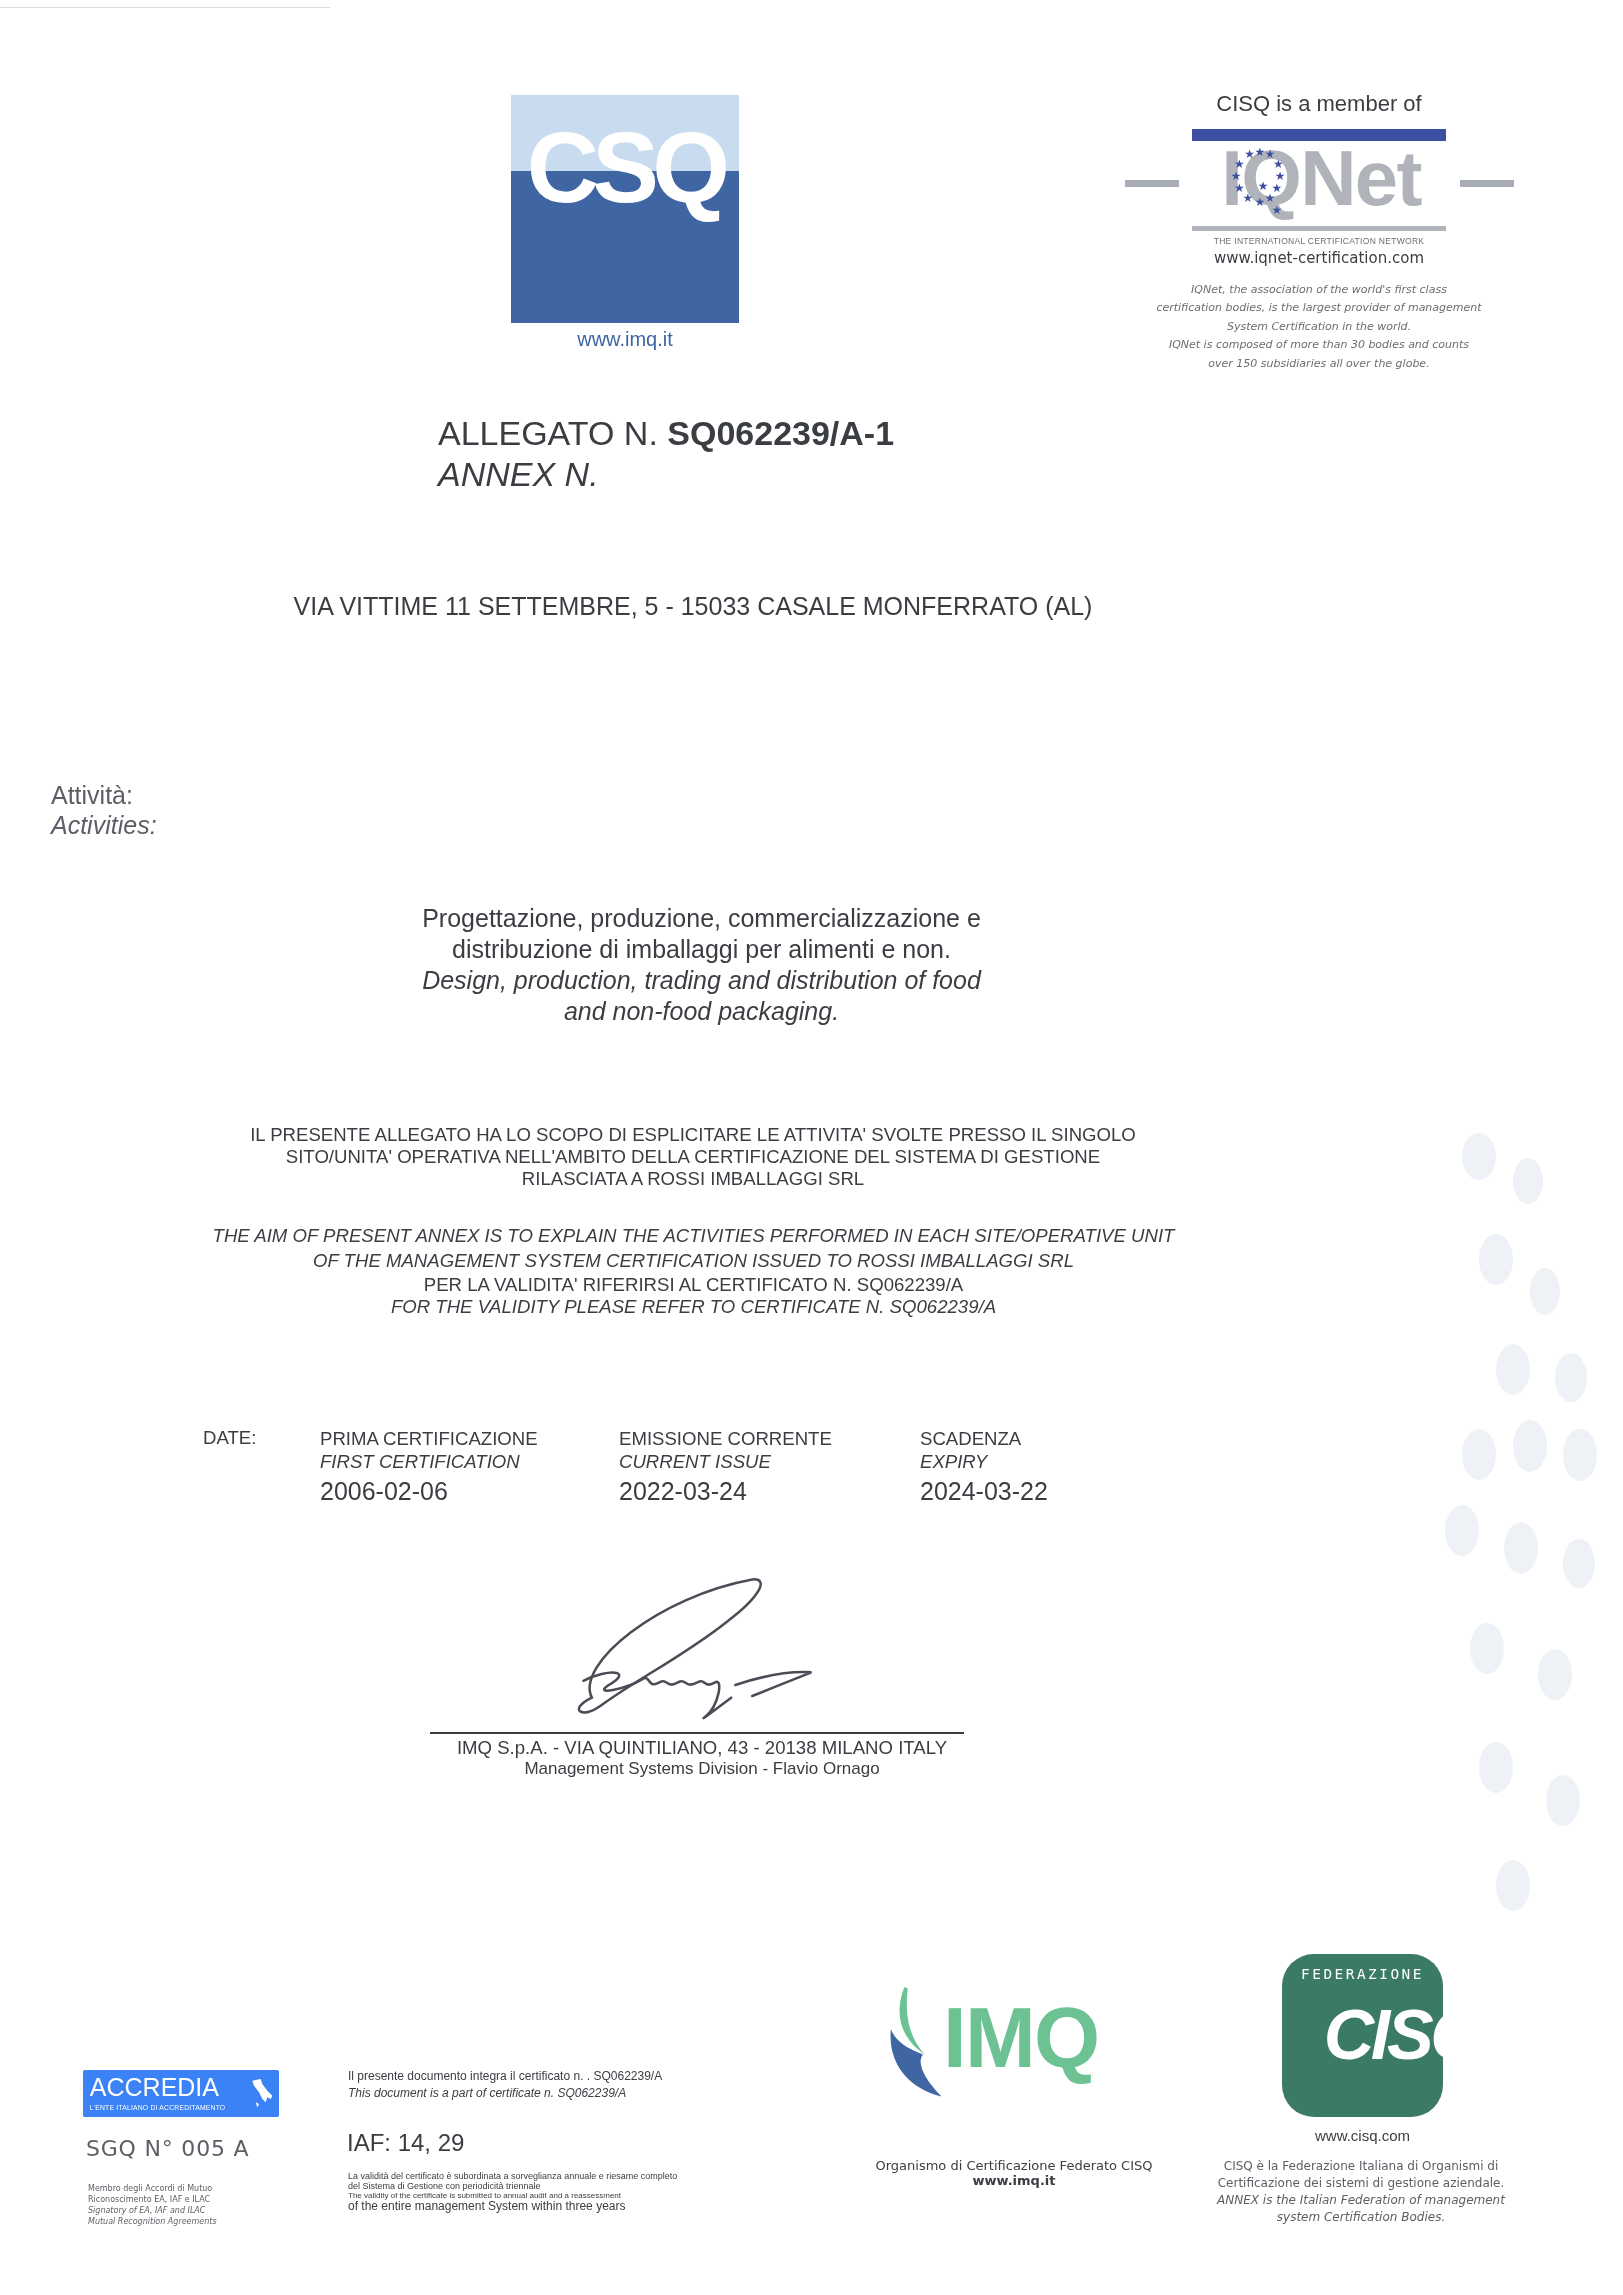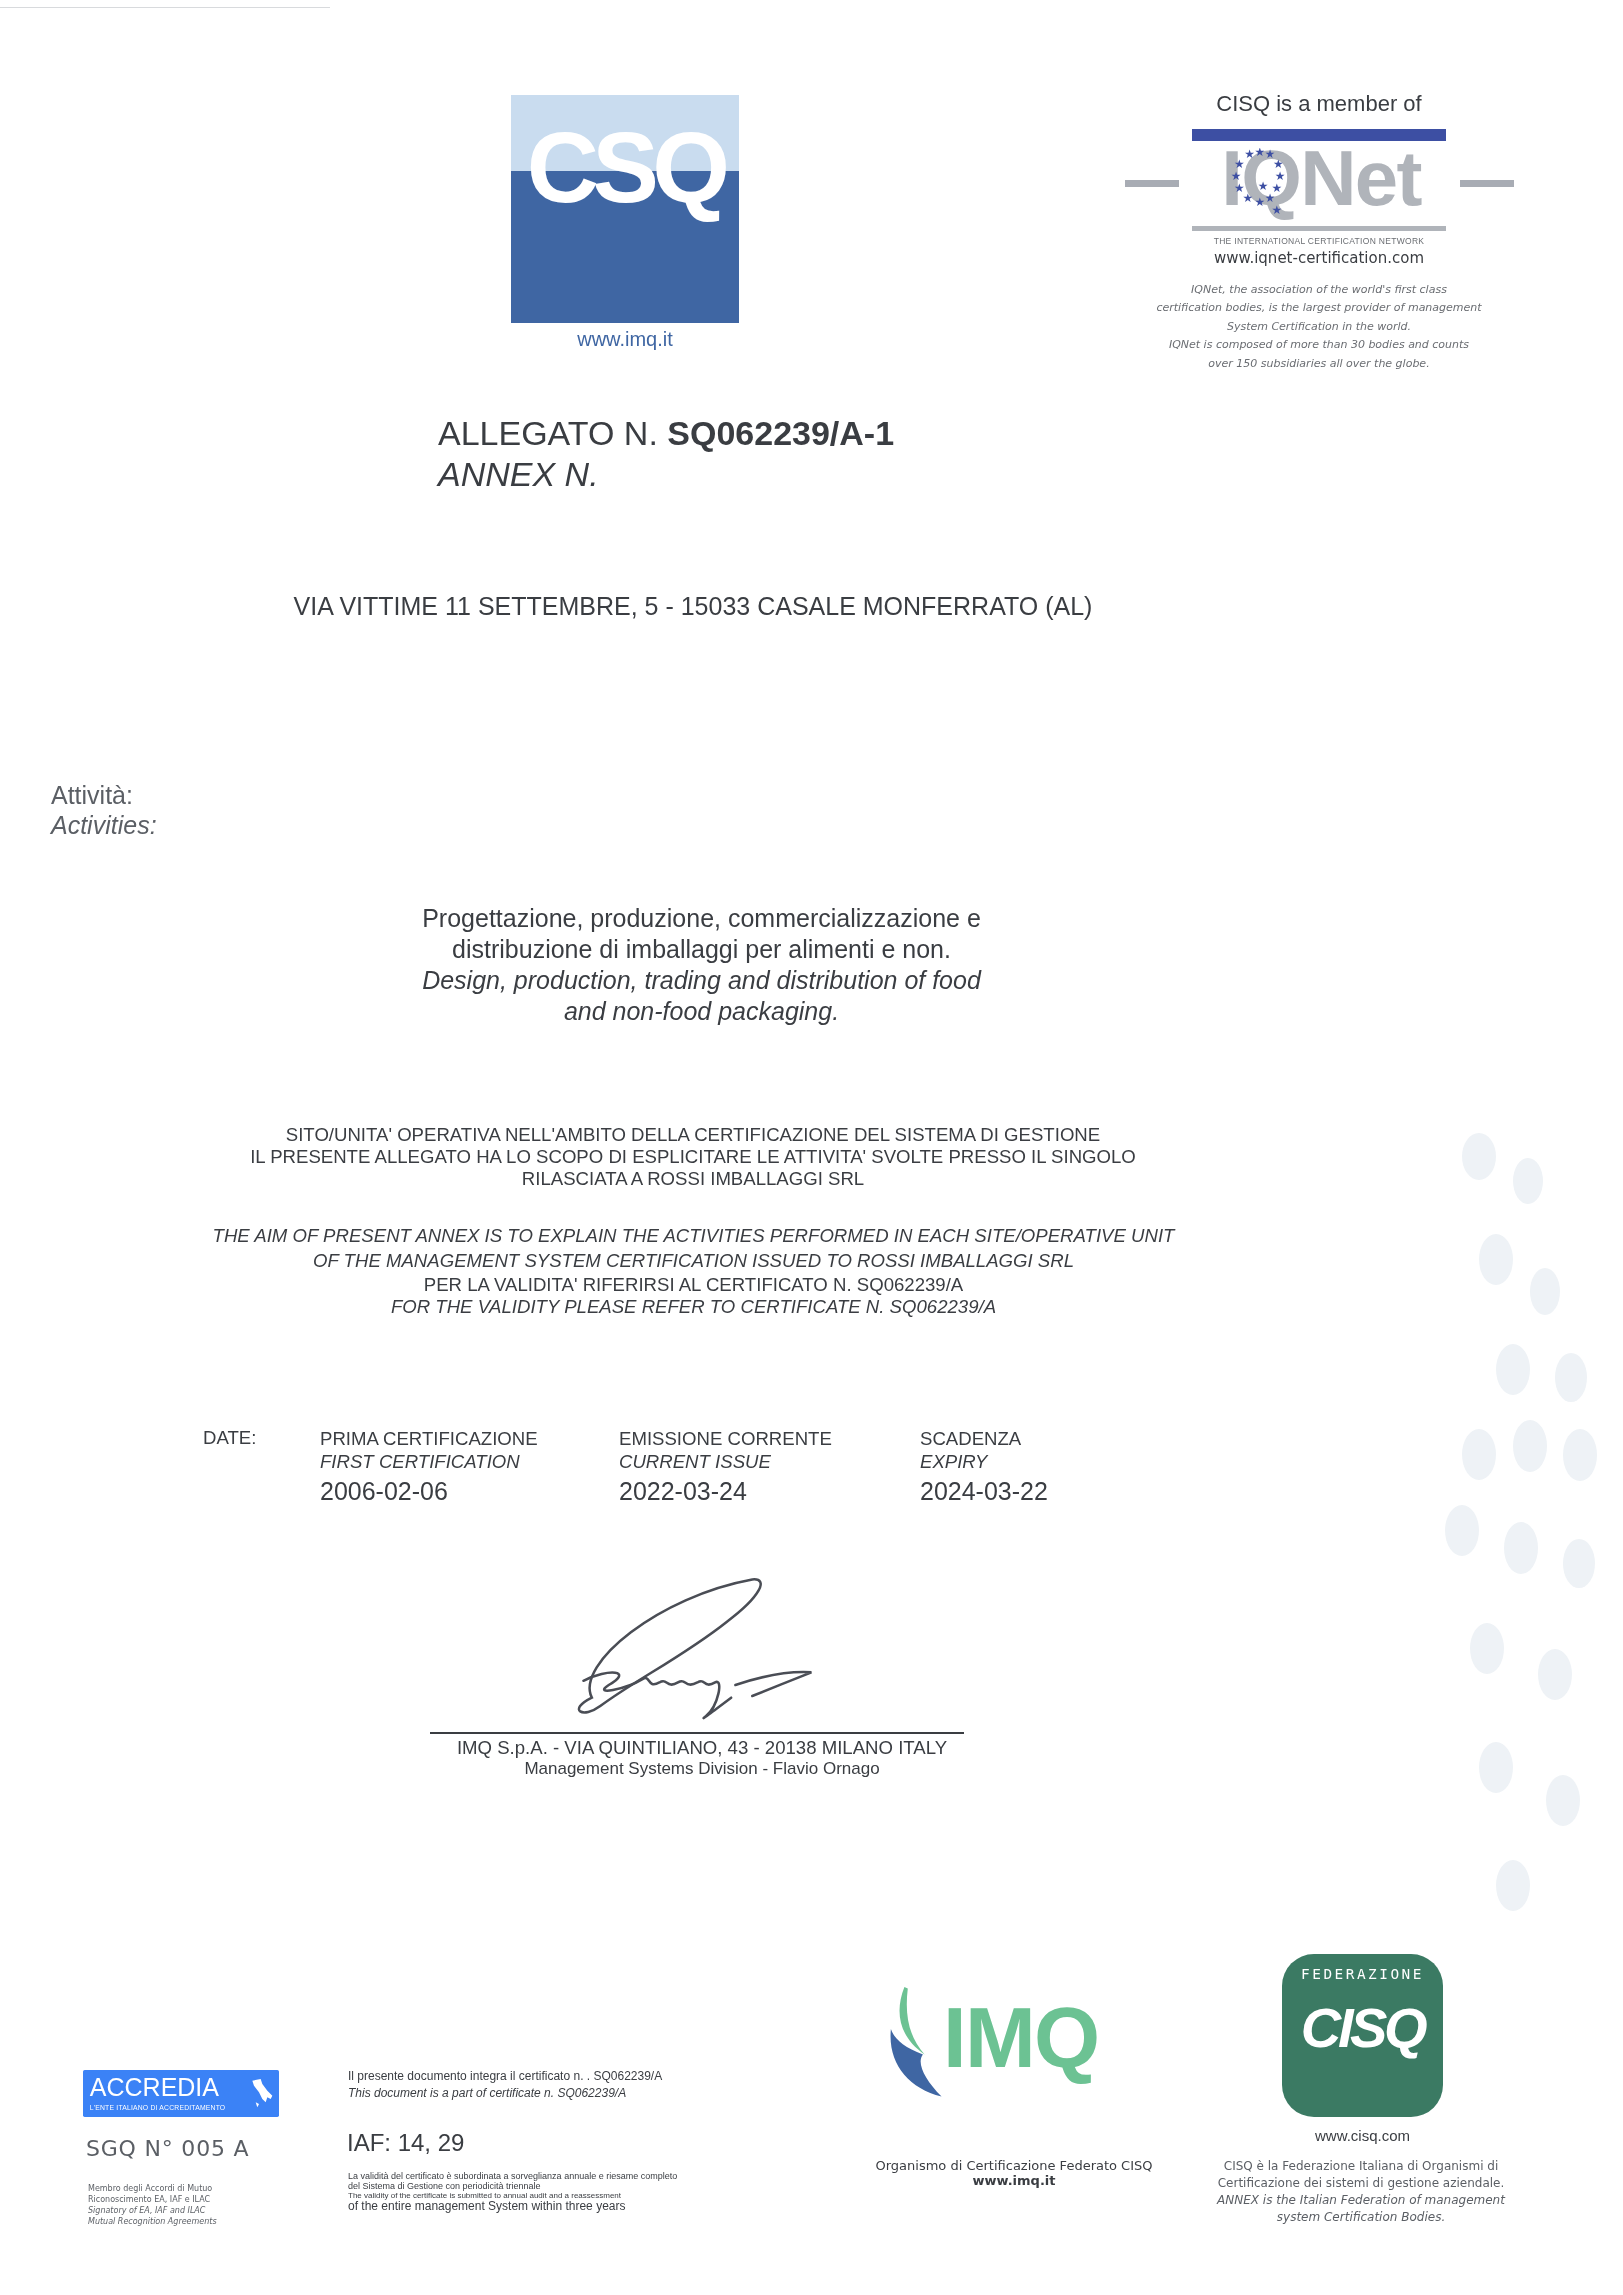--- a/index.html
+++ b/index.html
@@ -81,21 +81,21 @@
 
     
     .imq-logo { left: 874px; top: 1970px; width: 271px; height: 135px; }
     .imq-text { position: absolute; left: 69px; top: 25px; font-size: 85px; font-weight: bold; color: #6cc293; line-height: 1; letter-spacing: -1.7px; }
     .imq-caption { left: 845px; top: 2158px; width: 338px; text-align: center; font-family: "DejaVu Sans", sans-serif; font-size: 13px; line-height: 15px; color: #3a3d42; }
     .imq-caption .url { font-weight: bold; }
 
     
     .cisq-logo { left: 1282px; top: 1954px; width: 161px; height: 163px; background: #3b7a63; border-radius: 32px; }
     .cisq-fed { position: absolute; left: 0; top: 12px; width: 100%; text-align: center; font-family: "DejaVu Sans Mono", monospace; font-size: 14.4px; color: #ffffff; letter-spacing: 2.5px; }
-    .cisq-word { position: absolute; left: 0; top: 46px; width: 100%; text-align: center; font-size: 56px; font-weight: bold; font-style: italic; color: #ffffff; letter-spacing: -3.4px; line-height: 1; }
+    .cisq-word { position: absolute; left: 0; top: 46px; width: 100%; text-align: center; font-size: 70px; font-weight: bold; font-style: italic; color: #ffffff; letter-spacing: -3.4px; line-height: 1; padding-left: 40px; }
     .cisq-url { left: 1282px; top: 2127px; width: 161px; text-align: center; font-size: 15px; color: #3a3d42; }
     .cisq-desc { left: 1175px; top: 2158px; width: 372px; text-align: center; font-family: "DejaVu Sans", sans-serif; font-size: 12px; line-height: 17px; color: #5b5f65; }
     .cisq-desc .en { font-style: italic; }
 
     .top-mark { left: 0; top: 6.8px; width: 330px; height: 0.8px; background: #d8dadd; }
   </style>
 </head>
 <body>
 
 <div class="abs top-mark"></div>
@@ -181,22 +181,22 @@
 </div>
 
 <div class="abs activity-desc">
   <div>Progettazione, produzione, commercializzazione e</div>
   <div>distribuzione di imballaggi per alimenti e non.</div>
   <div class="italic">Design, production, trading and distribution of food</div>
   <div class="italic">and non-food packaging.</div>
 </div>
 
 <div class="abs scope-it">
+  <div>IL PRESENTE ALLEGATO HA LO SCOPO DI ESPLICITARE LE ATTIVITA' SVOLTE PRESSO IL SINGOLO</div>
   <div>SITO/UNITA' OPERATIVA NELL'AMBITO DELLA CERTIFICAZIONE DEL SISTEMA DI GESTIONE</div>
-  <div>IL PRESENTE ALLEGATO HA LO SCOPO DI ESPLICITARE LE ATTIVITA' SVOLTE PRESSO IL SINGOLO</div>
   <div>RILASCIATA A ROSSI IMBALLAGGI SRL</div>
 </div>
 <div class="abs scope-en">
   <div>THE AIM OF PRESENT ANNEX IS TO EXPLAIN THE ACTIVITIES PERFORMED IN EACH SITE/OPERATIVE UNIT</div>
   <div>OF THE MANAGEMENT SYSTEM CERTIFICATION ISSUED TO ROSSI IMBALLAGGI SRL</div>
 </div>
 <div class="abs validity">
   <div>PER LA VALIDITA' RIFERIRSI AL CERTIFICATO N. SQ062239/A</div>
   <div class="italic">FOR THE VALIDITY PLEASE REFER TO CERTIFICATE N. SQ062239/A</div>
 </div>

